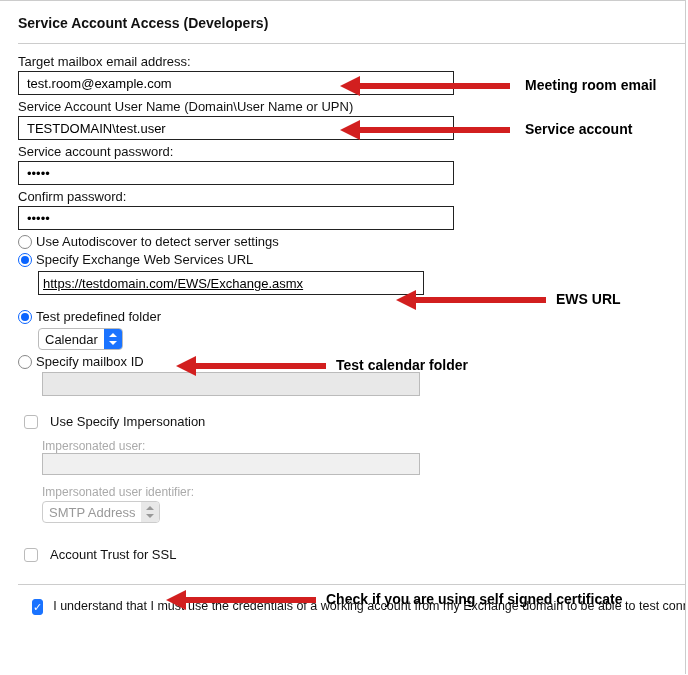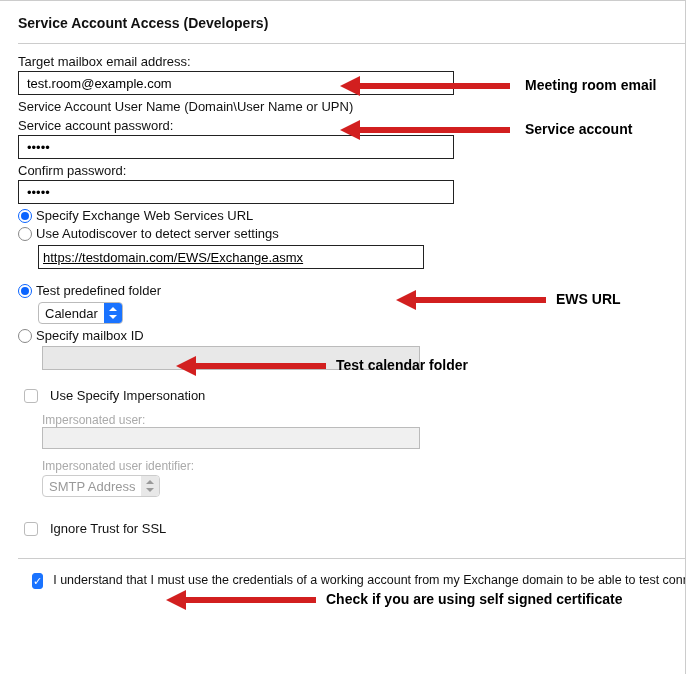--- a/index.html
+++ b/index.html
@@ -159,42 +159,43 @@
 
   <div class="form">
 
     <div class="group">
       <label class="lbl">Target mailbox email address:</label>
       <input class="txt" value="test.room@example.com" style="">
     </div>
 
     <div class="group">
       <label class="lbl">Service Account User Name (Domain\User Name or UPN)</label>
+      <input class="txt" value="TESTDOMAIN\test.user" style="">
     </div>
 
     <div class="group">
       <label class="lbl">Service account password:</label>
       <input class="txt" value="•••••" style="">
     </div>
 
     <div class="group">
       <label class="lbl">Confirm password:</label>
       <input class="txt" value="•••••" style="">
+    </div>
+
+    <div class="radio-row">
+      <span class="radio"></span>
+      <span>Use Autodiscover to detect server settings</span>
     </div>
 
     <div class="radio-row">
       <span class="radio selected">
           <span class="dot"></span>
         </span>
       <span>Specify Exchange Web Services URL</span>
-    </div>
-
-    <div class="radio-row">
-      <span class="radio"></span>
-      <span>Use Autodiscover to detect server settings</span>
     </div>
     <div class="group" style="margin-top:4px;">
       <input class="url-input" value="https://testdomain.com/EWS/Exchange.asmx" style="">
     </div>
 
     <div class="radio-row" style="margin-top:14px;">
       <span class="radio selected">
           <span class="dot"></span>
         </span>
       <span>Test predefined folder</span>
@@ -229,21 +230,21 @@
         <span class="sel-btn">
           <svg viewBox="0 0 10 12">
               <path fill="#999" d="M5 0 L9 4 H1 Z M5 12 L1 8 H9 Z"></path>
             </svg>
         </span>
       </span>
     </div>
 
     <div class="check-row" style="margin-top:24px; margin-left:6px;">
       <span class="check"></span>
-      <span style="margin-left:8px;">Ignore Trust for SSL</span>
+      <span style="margin-left:8px;">Account Trust for SSL</span>
     </div>
   </div>
 
   <hr class="sep-line" style="margin-top:22px;">
 
   <div class="ack-row">
     <span class="check big checked">✓</span>
     <span style="white-space:nowrap;">I understand that I must use the credentials of a working account from my Exchange domain to be able to test connectivity to it i</span>
   </div>
 

